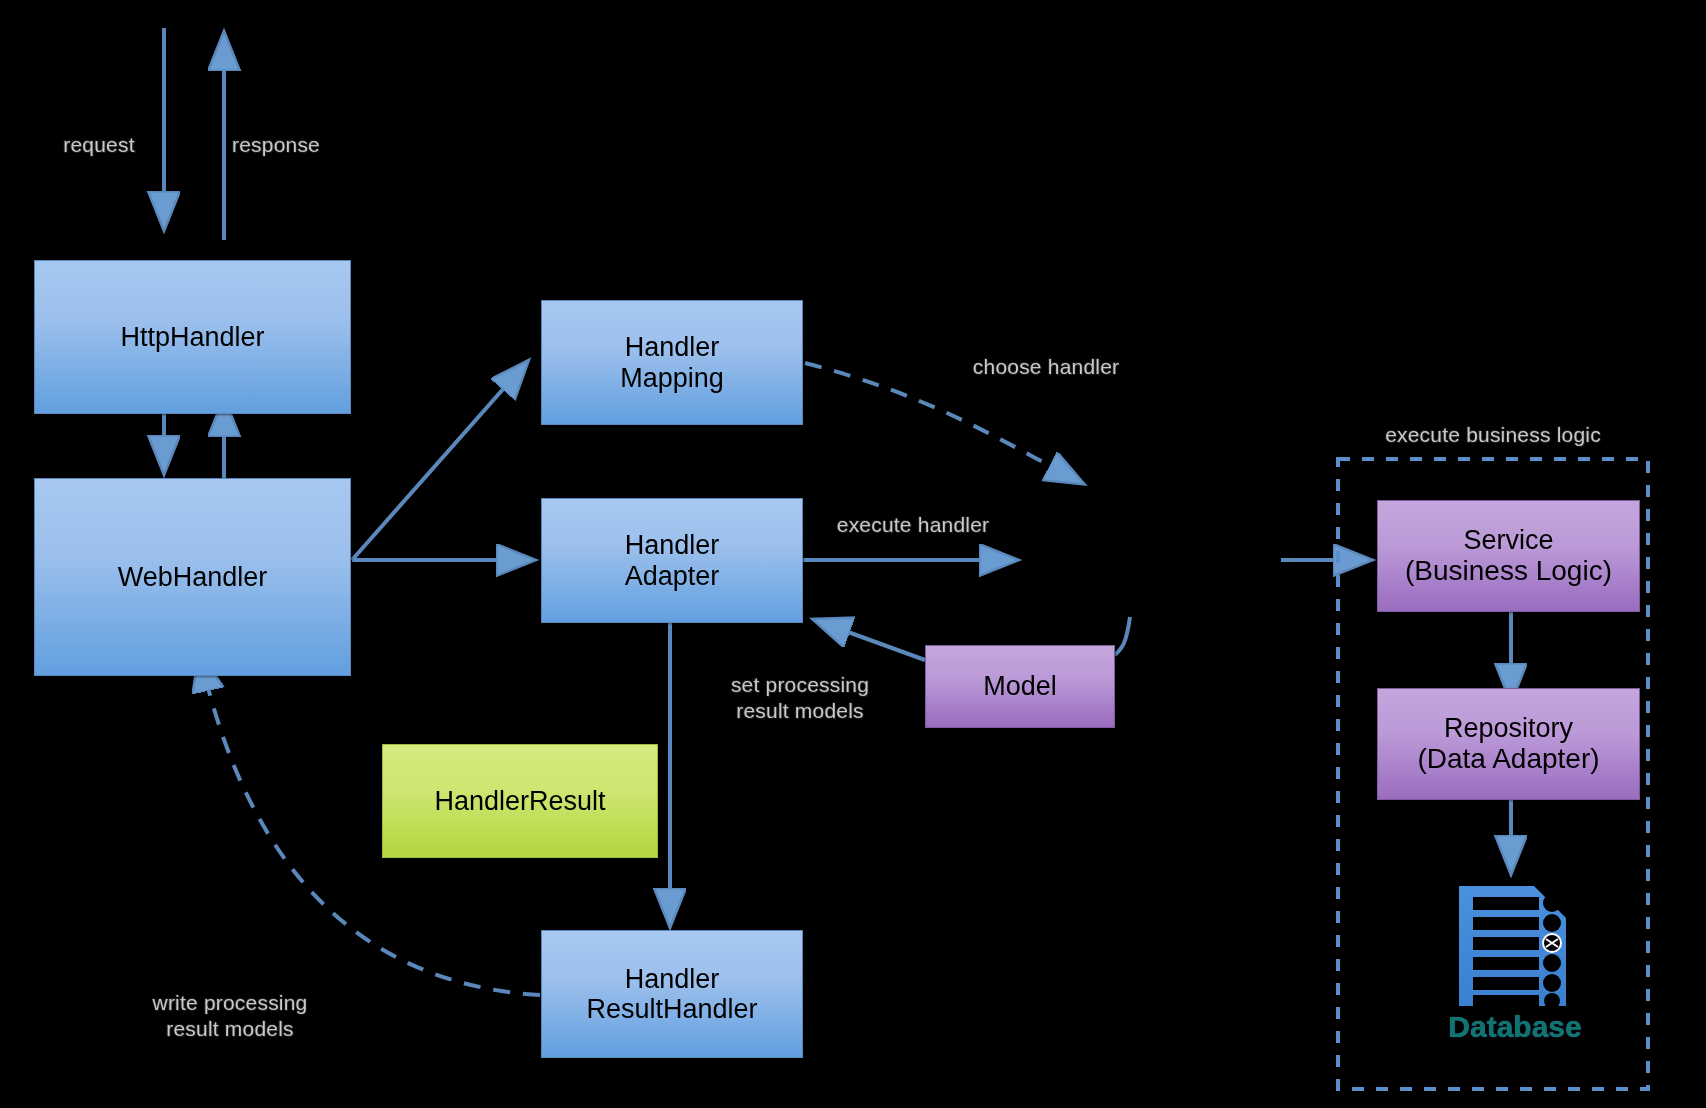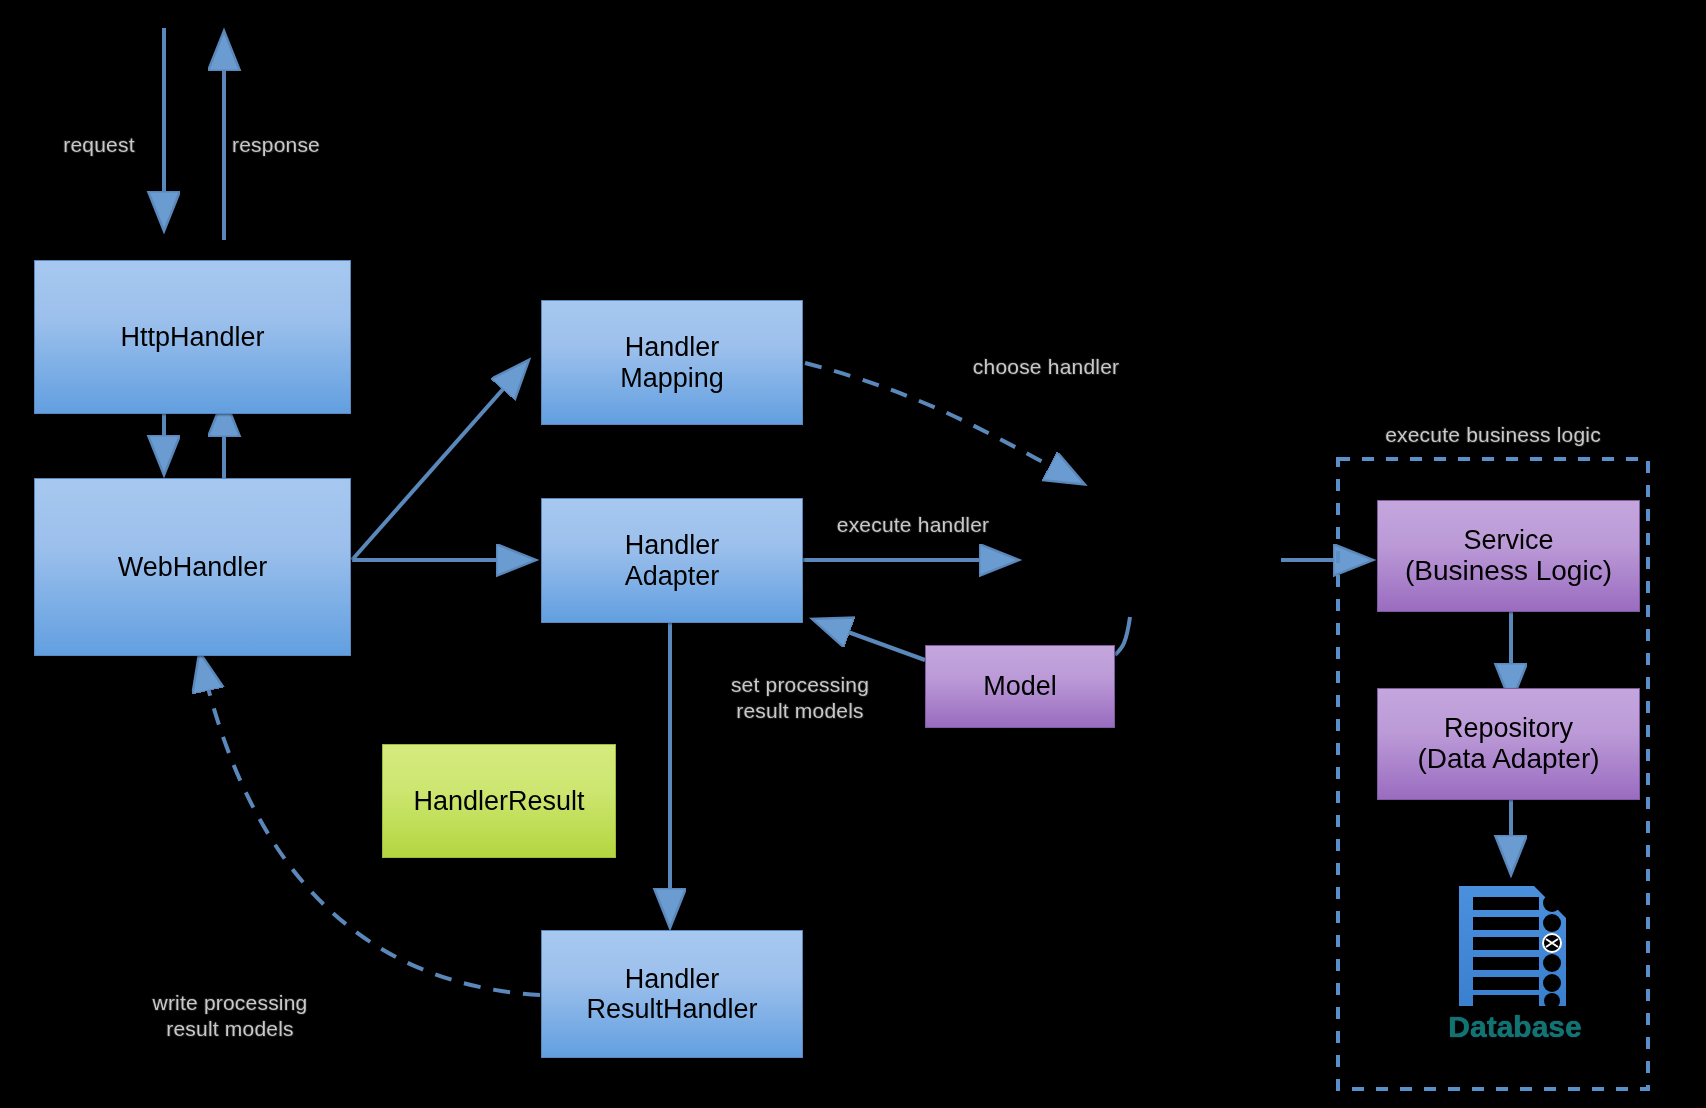--- a/index.html
+++ b/index.html
@@ -145,35 +145,35 @@
       <circle cx="1552" cy="963" r="9" fill="#000"></circle>
       <circle cx="1552" cy="983" r="9" fill="#000"></circle>
       <circle cx="1552" cy="1001" r="8" fill="#000"></circle>
     </g>
   </svg>
 
   <div class="node blue-box" style="left:34px;top:240px;width:317px;height:154px;margin-top:20px;">
     <span class="ttl">HttpHandler</span>
   </div>
 
-  <div class="node blue-box" style="left:34px;top:478px;width:317px;height:178px;justify-content:center;">
+  <div class="node blue-box" style="left:34px;top:478px;width:317px;height:198px;justify-content:center;">
     <span class="ttl">WebHandler</span>
   </div>
 
   <div class="node blue-box" style="left:541px;top:300px;width:262px;height:125px;">
     <span class="ttl">Handler</span>
     <span class="ttl">Mapping</span>
   </div>
 
   <div class="node blue-box" style="left:541px;top:498px;width:262px;height:125px;">
     <span class="ttl">Handler</span>
     <span class="ttl">Adapter</span>
   </div>
 
-  <div class="node green-box" style="left:382px;top:744px;width:234px;height:114px;">
+  <div class="node green-box" style="left:382px;top:744px;width:276px;height:114px;">
     <span class="ttl">HandlerResult</span>
   </div>
 
   <div class="node blue-box" style="left:541px;top:930px;width:262px;height:128px;">
     <span class="ttl">Handler</span>
     <span class="ttl">ResultHandler</span>
   </div>
 
 
   <div class="node purple-box" style="left:925px;top:645px;width:190px;height:83px;">

